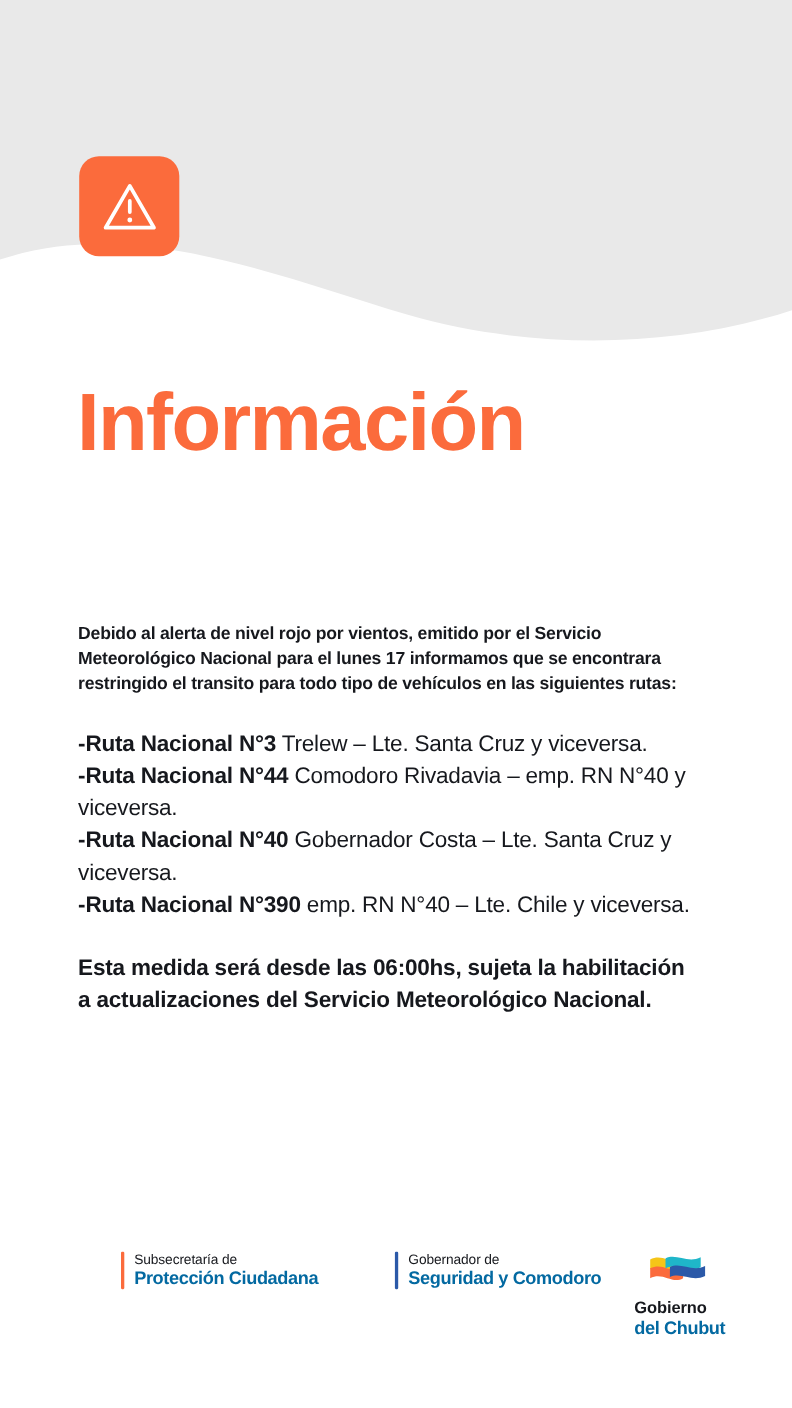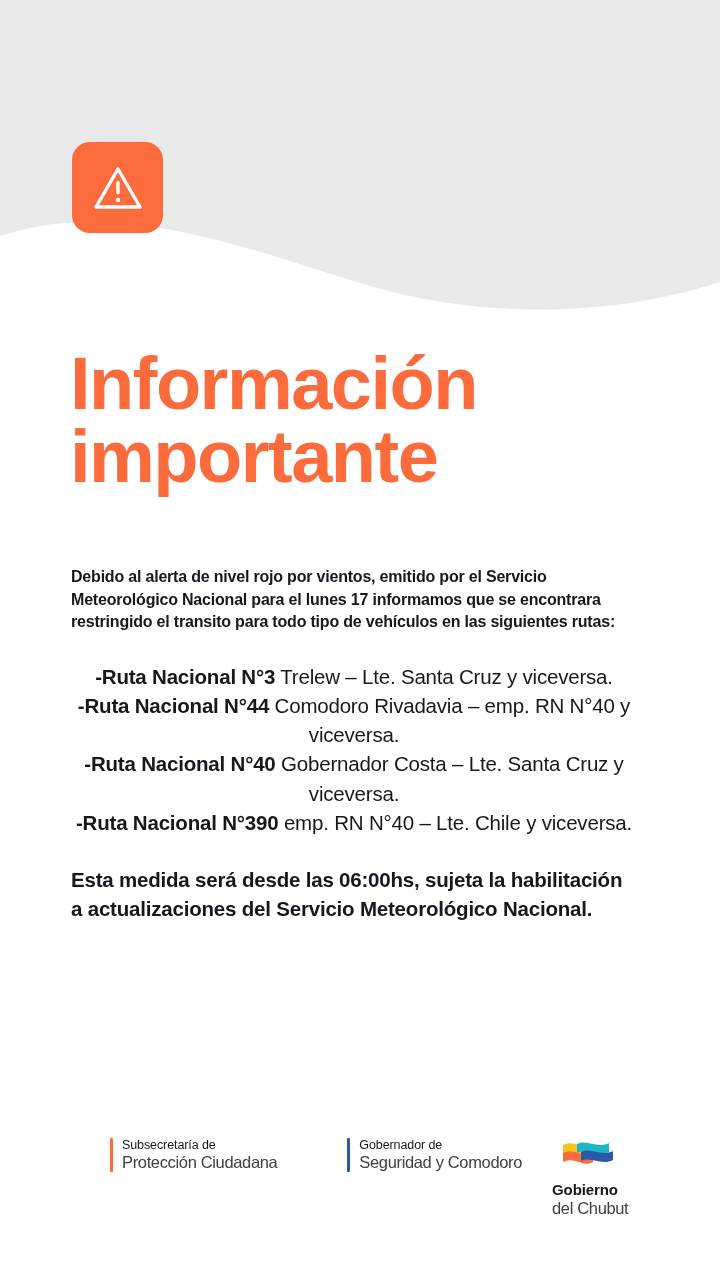--- a/index.html
+++ b/index.html
@@ -88,21 +88,20 @@
     font-weight: 700;
     letter-spacing: -0.2px;
   }
 
   .routes {
     margin-top: 28px;
     font-size: 20.5px;
     line-height: 1.42;
     font-weight: 400;
     letter-spacing: -0.2px;
-    text-align: center;
   }
 
   .routes .route-line { display: block; }
   .routes .route-name { font-weight: 700; }
 
   .closing {
     margin-top: 28px;
     font-size: 20.5px;
     line-height: 1.42;
     font-weight: 700;
@@ -140,22 +139,22 @@
   .logo-top {
     font-size: 12.5px;
     font-weight: 400;
     color: #16181d;
     line-height: 1.18;
     letter-spacing: -0.1px;
   }
 
   .logo-bottom {
     font-size: 16.5px;
-    font-weight: 400;
-    color: #404040;
+    font-weight: 700;
+    color: #0369a1;
     line-height: 1.18;
     letter-spacing: -0.35px;
   }
 
   .gov-logo {
     display: flex;
     align-items: center;
     gap: 9px;
     flex-direction: column;
   }
@@ -180,21 +179,20 @@
       <svg width="52" height="48" viewBox="0 0 52 48" xmlns="http://www.w3.org/2000/svg" aria-hidden="true">
         <path d="M26 5 L48 43 H4 Z" fill="none" stroke="#ffffff" stroke-width="3.4" stroke-linejoin="round"></path>
         <rect x="24.3" y="17" width="3.4" height="13.5" rx="1.7" fill="#ffffff"></rect>
         <circle cx="26" cy="36" r="2.2" fill="#ffffff"></circle>
       </svg>
     </span>
   </div>
 
   <h1 class="title">
     <span class="line">Información</span>
-    <span class="line">importante</span>
   </h1>
 
   <div class="body-copy">
 
     <p class="lead">Debido al alerta de nivel rojo por vientos, emitido por el Servicio Meteorológico Nacional para el lunes 17 informamos que se encontrara restringido el transito para todo tipo de vehículos en las siguientes rutas:</p>
 
     <div class="routes">
       <span class="route-line"><span class="route-name"> -Ruta Nacional N°3</span><span> Trelew – Lte. Santa Cruz y viceversa.</span></span>
       <span class="route-line"><span class="route-name"> -Ruta Nacional N°44</span><span> Comodoro Rivadavia – emp. RN N°40 y viceversa.</span></span>
       <span class="route-line"><span class="route-name"> -Ruta Nacional N°40</span><span> Gobernador Costa – Lte. Santa Cruz y viceversa.</span></span>

